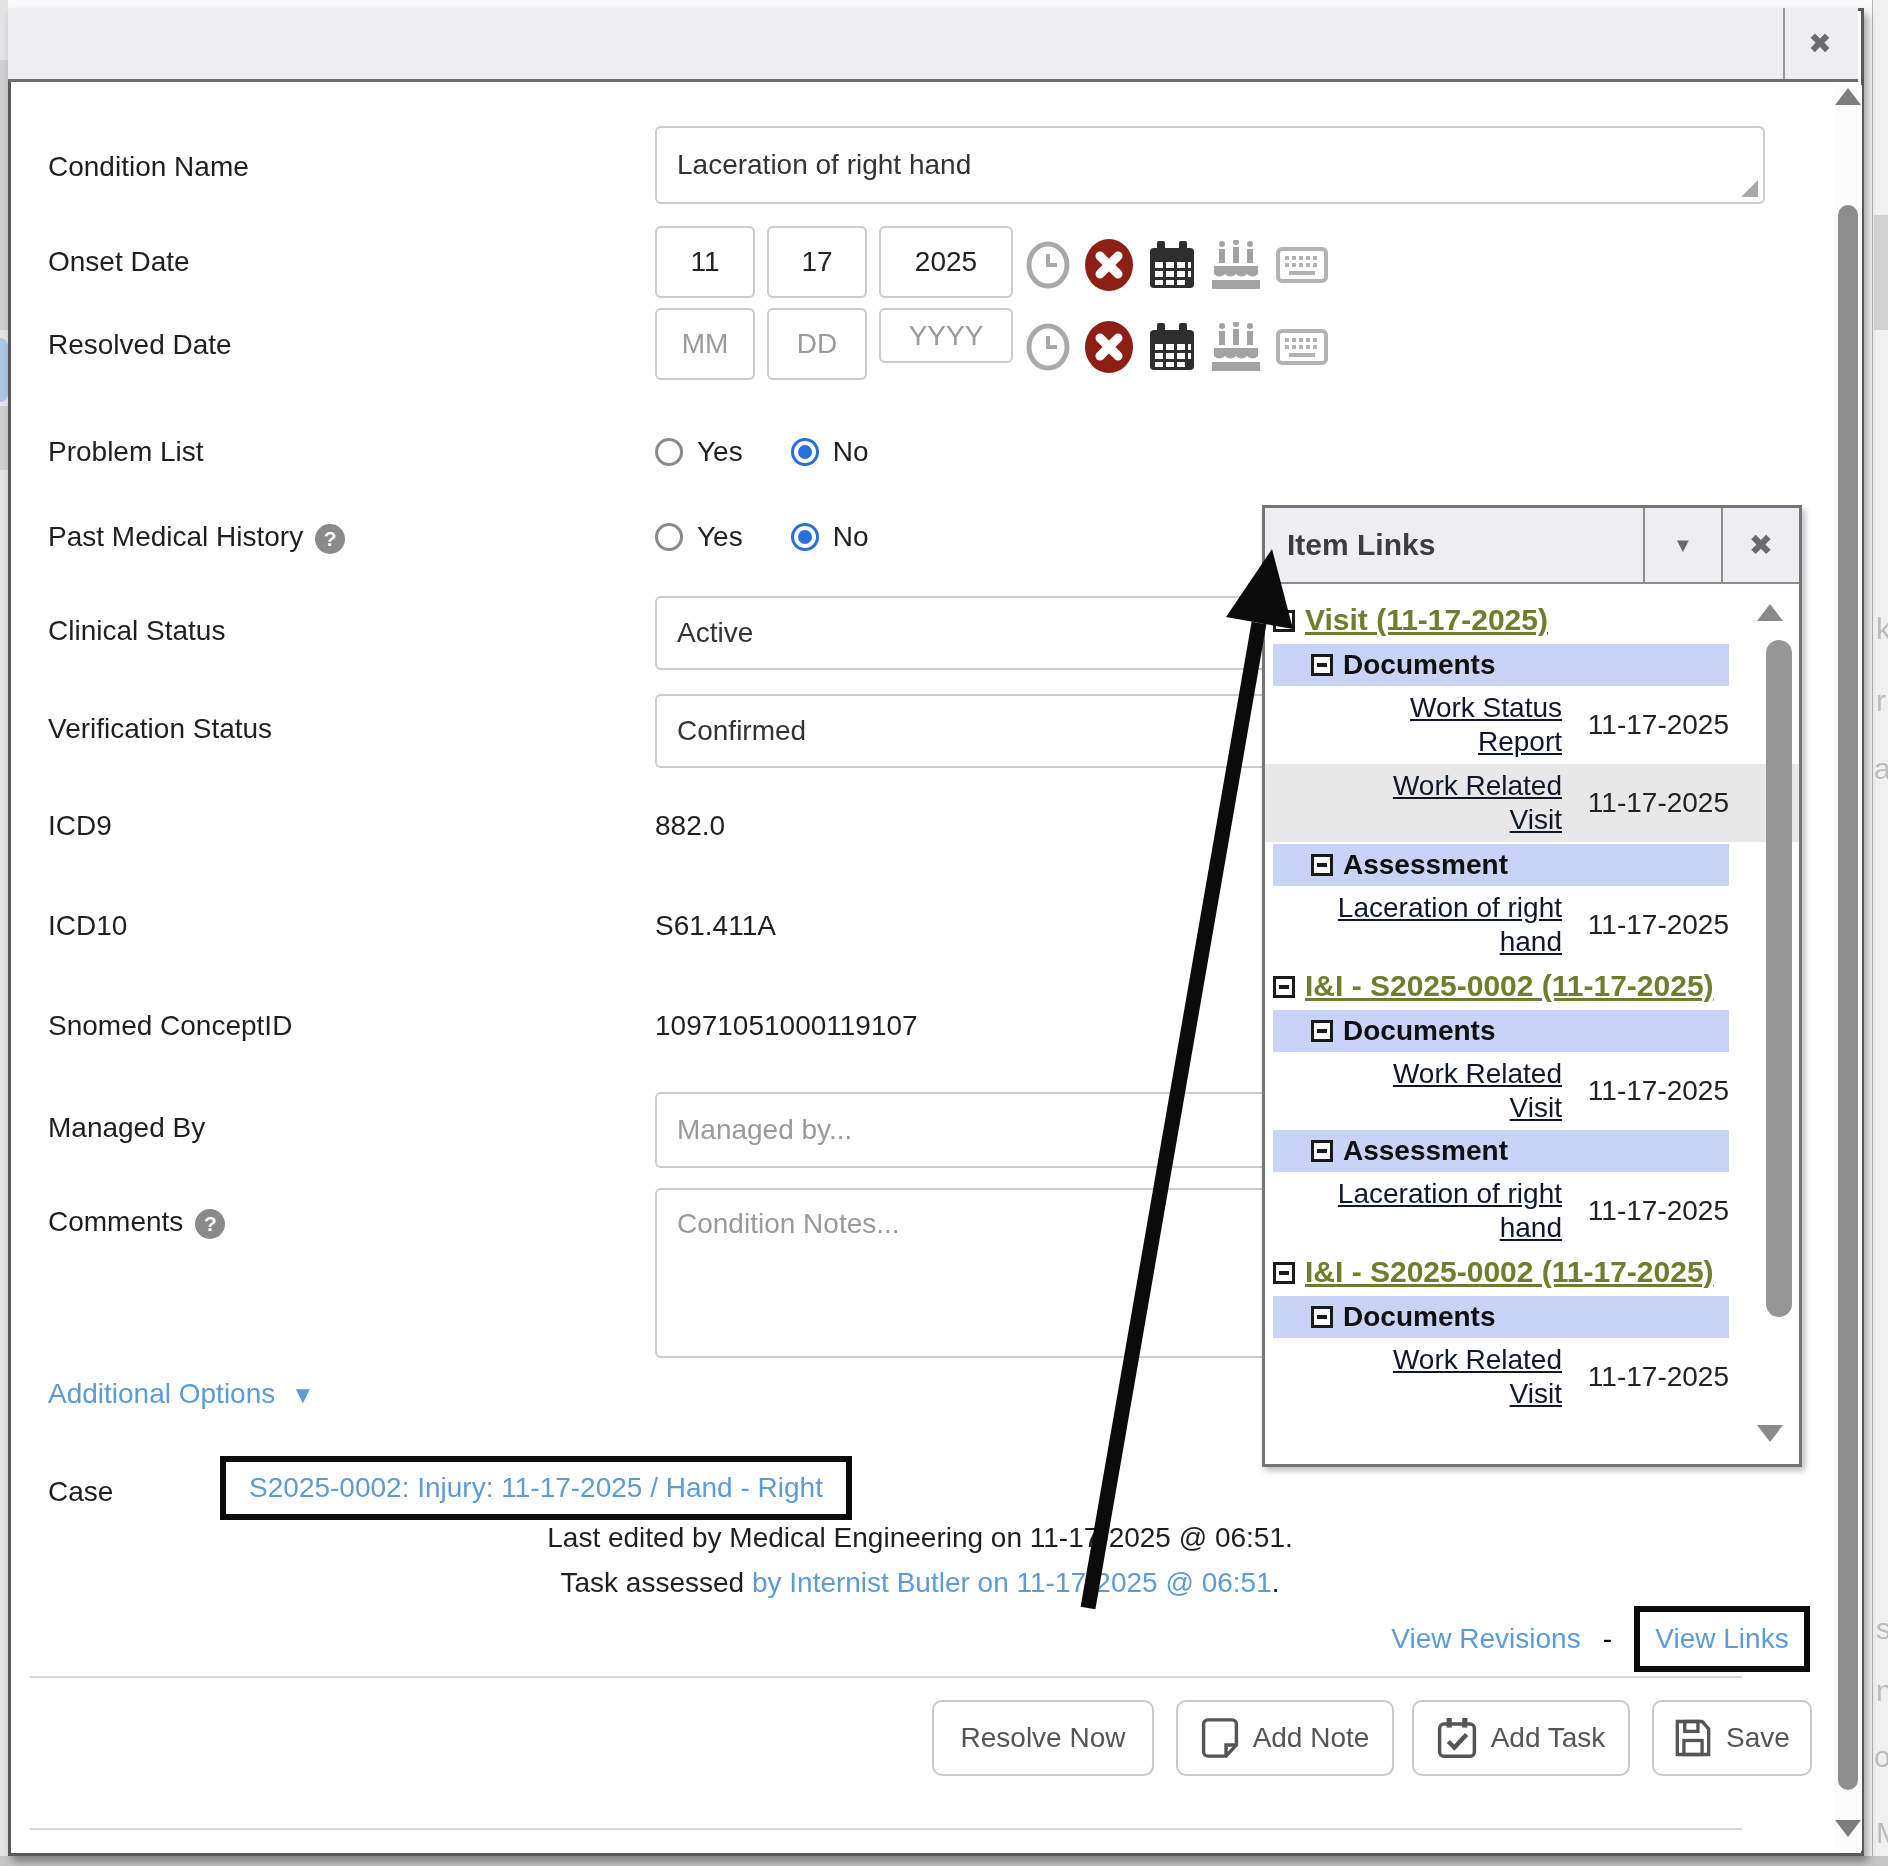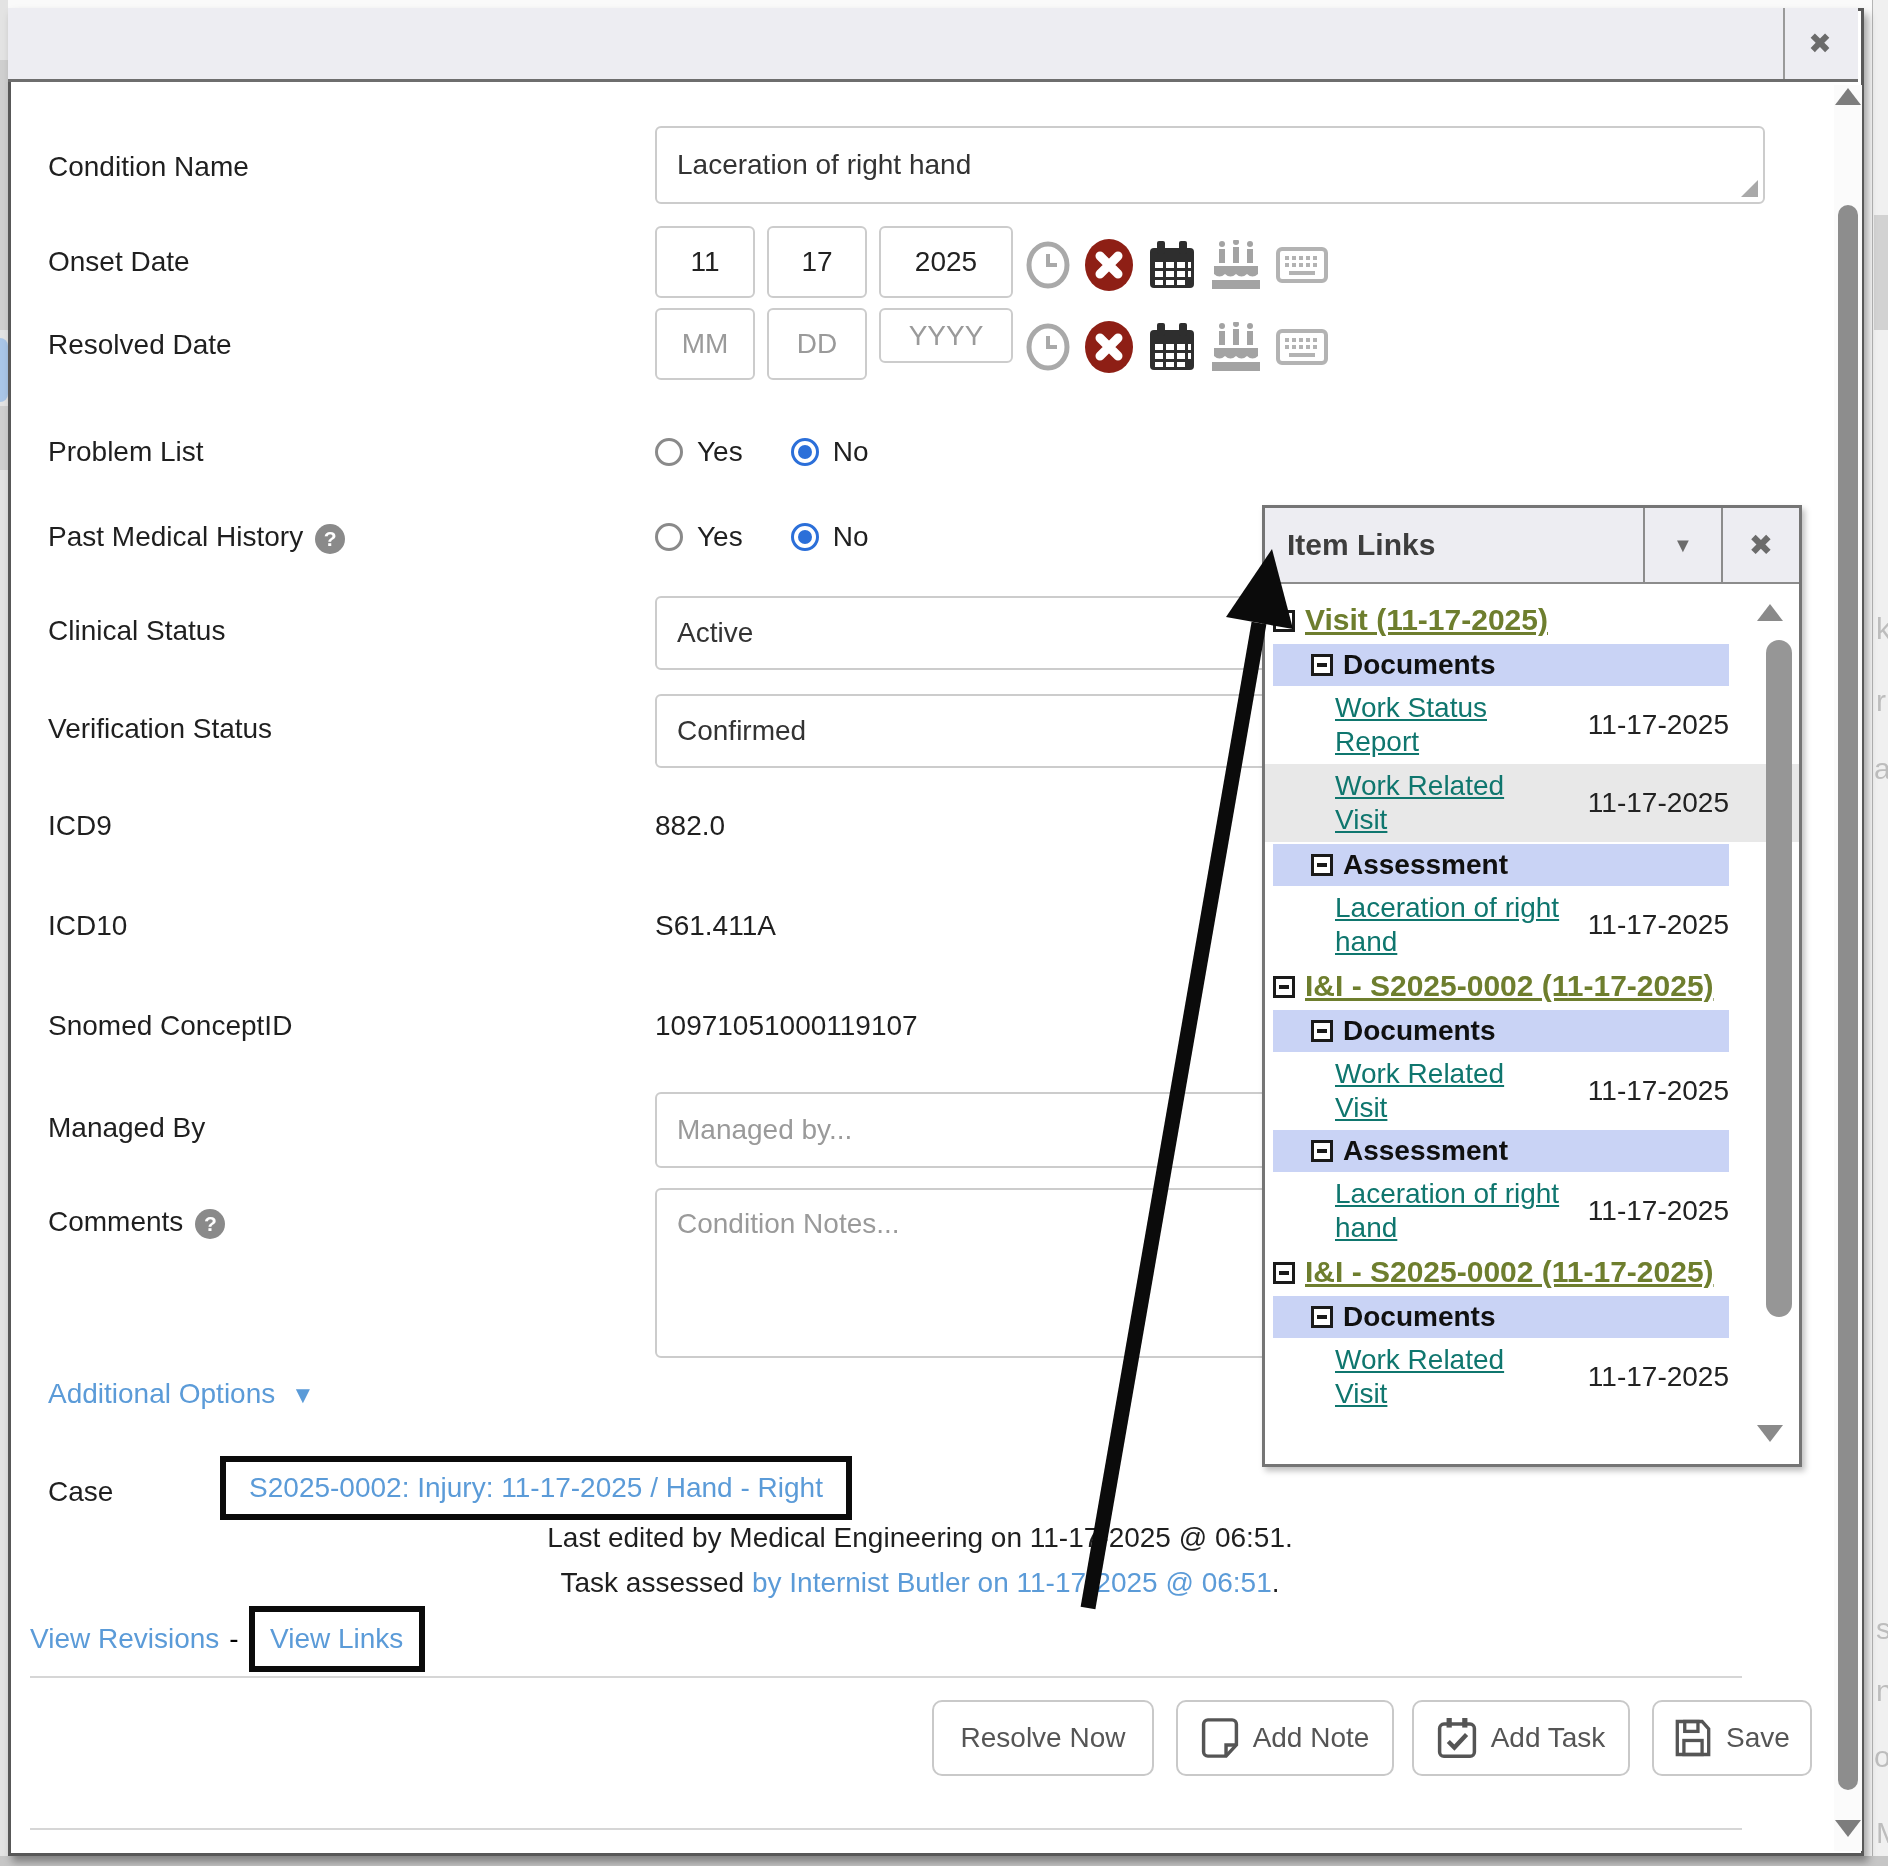--- a/index.html
+++ b/index.html
@@ -68,35 +68,35 @@
   .panel-body{position:absolute;left:0;top:76px;right:0;bottom:0;overflow:hidden;padding:10px 70px 0 8px;box-sizing:border-box;}
   .minus{display:inline-block;width:22px;height:22px;border:3px solid #1a1a1a;box-sizing:border-box;background:#fff;
          position:relative;vertical-align:-2px;margin-right:10px;cursor:pointer;}
   .minus::after{content:"";position:absolute;left:3px;right:3px;top:50%;margin-top:-2px;height:4px;background:#1a1a1a;}
   .il-group{font-size:30px;font-weight:bold;line-height:44px;color:#6e7e2e;margin:4px 8px 2px 0;}
   .il-group a{color:#6e7e2e;text-decoration:underline;cursor:pointer;}
   .il-section{background:#c9d3f5;min-height:42px;line-height:42px;padding-left:38px;
               font-size:28px;font-weight:bold;color:#101010;margin:2px 0;}
   .il-section .minus{border-width:3px;}
   .il-leaf{display:flex;padding-left:62px;margin:5px 0;}
-  .il-leaf .lbl{width:227px;font-size:28px;line-height:34px;color:#0f766e;text-decoration:underline;cursor:pointer;}
+  .il-leaf .lbl{width:227px;font-size:28px;line-height:34px;color:#0f172a;text-decoration:underline;cursor:pointer;text-align:right;}
   .il-leaf .date{flex:1;text-align:right;font-size:28px;color:#222;align-self:center;}
   .il-leaf.hl{background:#e8e8e8;margin:0 -70px 0 -8px;padding:5px 70px 5px 70px;}
   .psb-up{position:absolute;right:16px;top:96px;z-index:21;}
   .psb-thumb{position:absolute;left:1766px;top:640px;width:26px;height:677px;background:#969696;border-radius:13px;z-index:21;}
   .psb-down{position:absolute;right:16px;bottom:22px;z-index:21;}
   .panel .tri-up{border-bottom-color:#8a8a8a;}
   .panel .tri-down{border-top-color:#8a8a8a;}
   
   .anno-box{position:absolute;border:6px solid #0b0b0b;box-sizing:border-box;z-index:25;display:flex;
             align-items:center;justify-content:center;background:transparent;}
   .arrow-svg{position:absolute;left:0;top:0;z-index:30;pointer-events:none;}
   .meta-line{position:absolute;left:30px;width:1780px;text-align:center;font-size:28px;color:#1f1f1f;z-index:4;}
   .links-line{position:absolute;left:30px;width:1780px;top:1602px;height:74px;display:flex;align-items:center;
-              justify-content:flex-start;font-size:28px;z-index:4;gap:10px;}
+              justify-content:flex-end;font-size:28px;z-index:4;gap:22px;}
 </style>
 </head>
 <body>
 
 <div class="bg-left">
   <div class="blk" style="top:60px;height:270px;"></div>
   <div class="pill"></div>
   <div class="blk" style="top:406px;height:64px;"></div>
 </div>
 <div class="bg-right">

